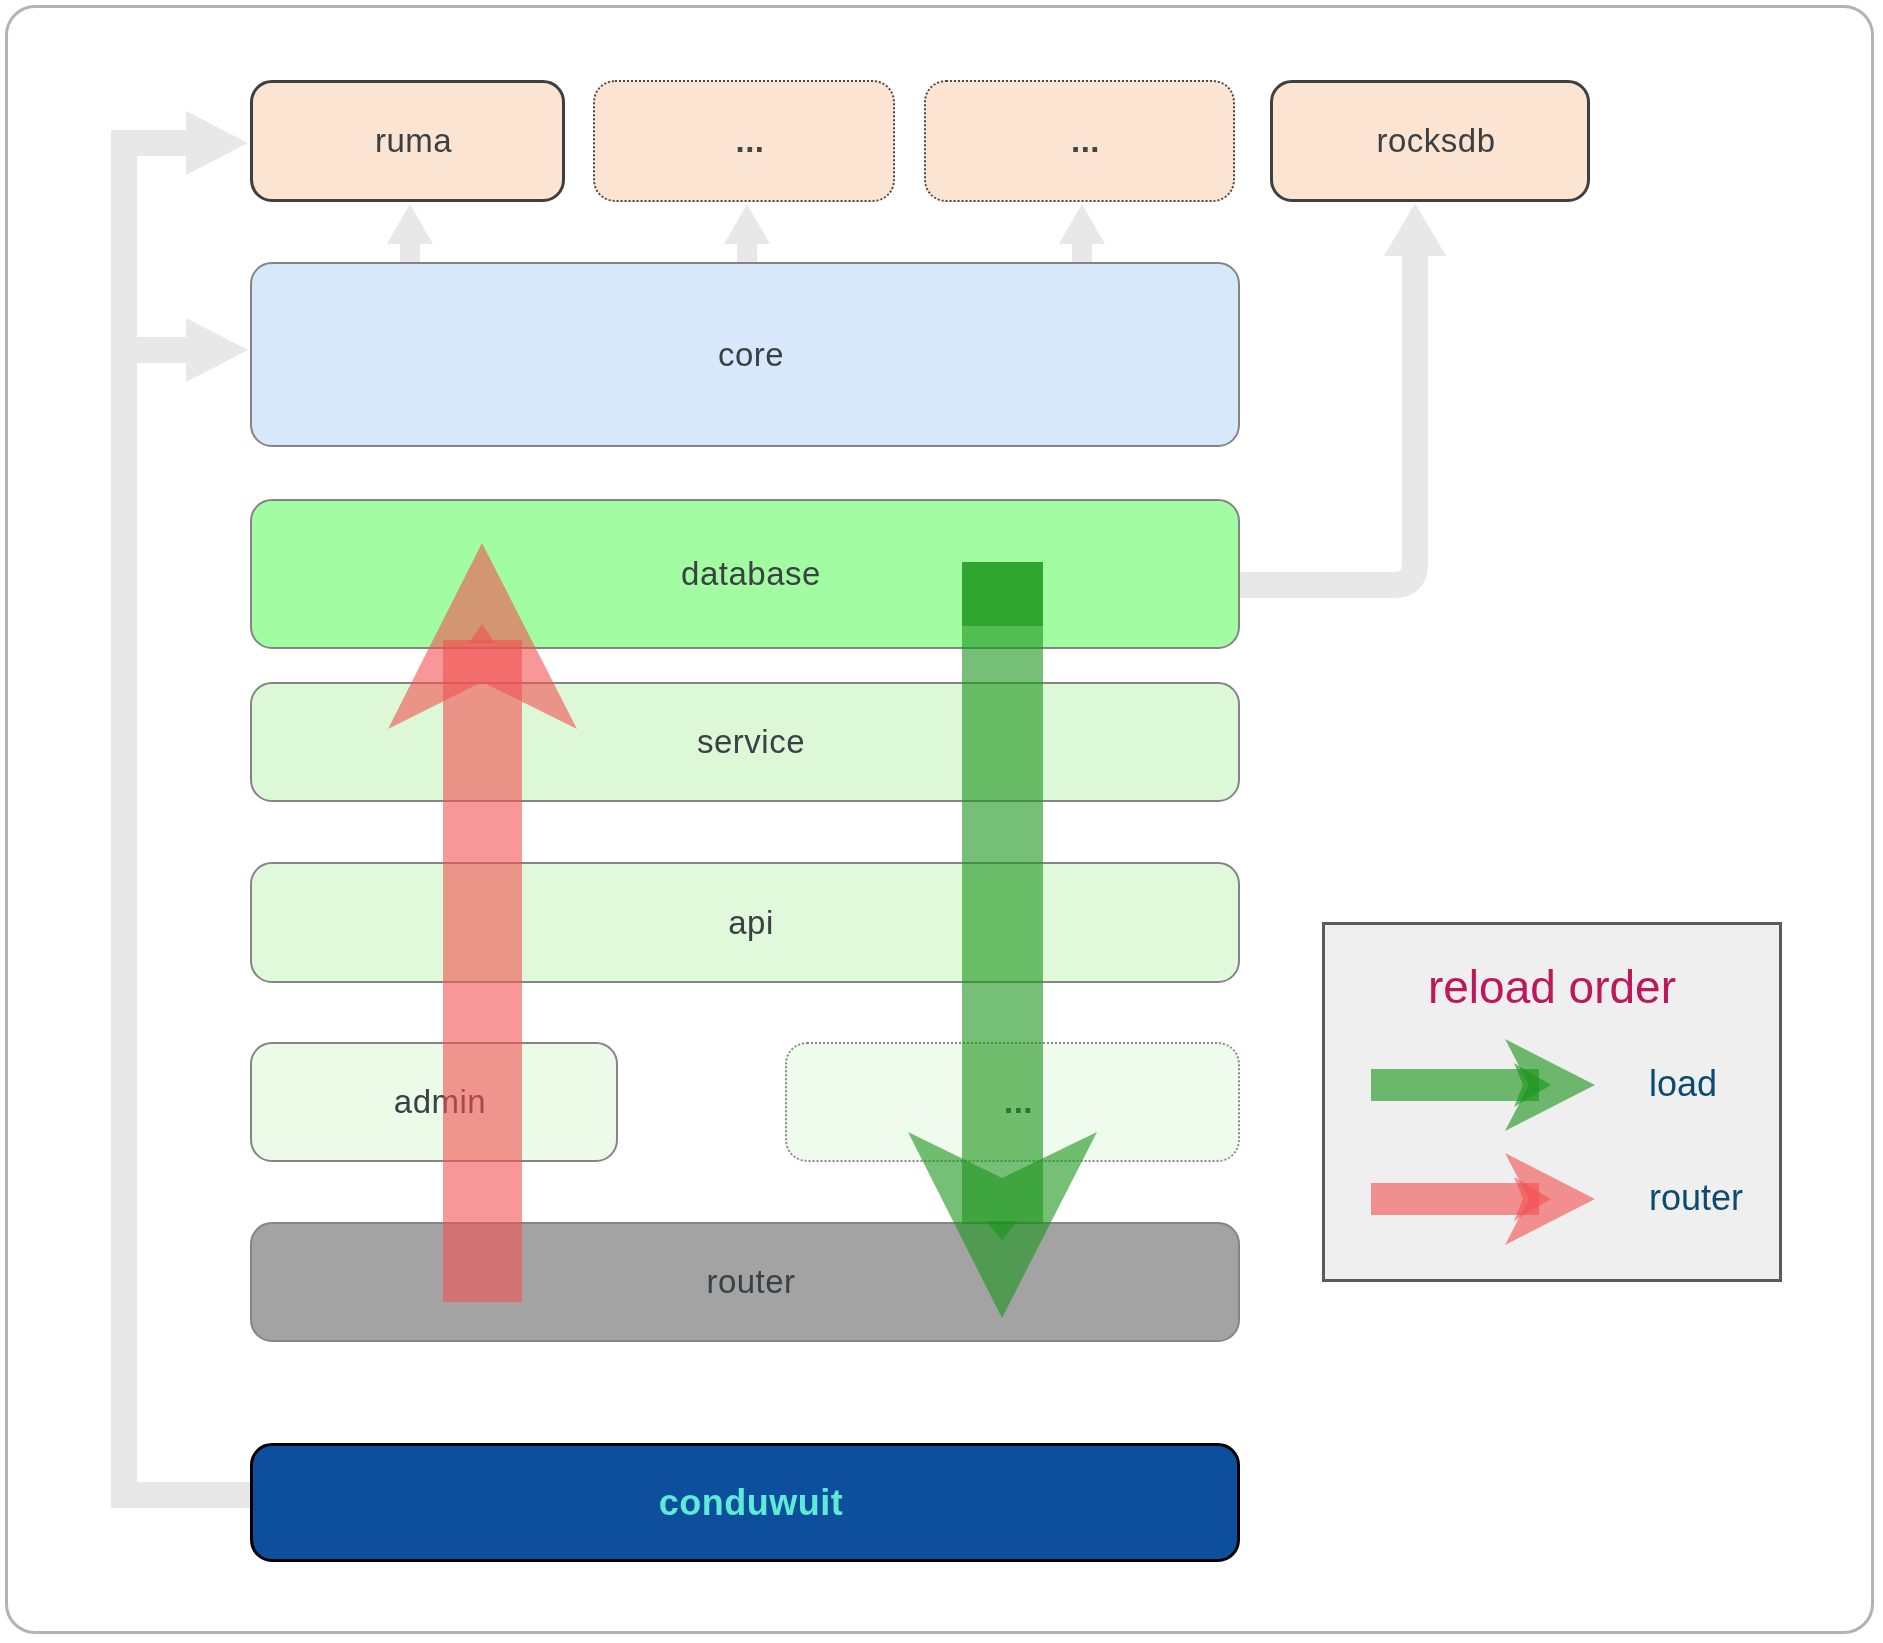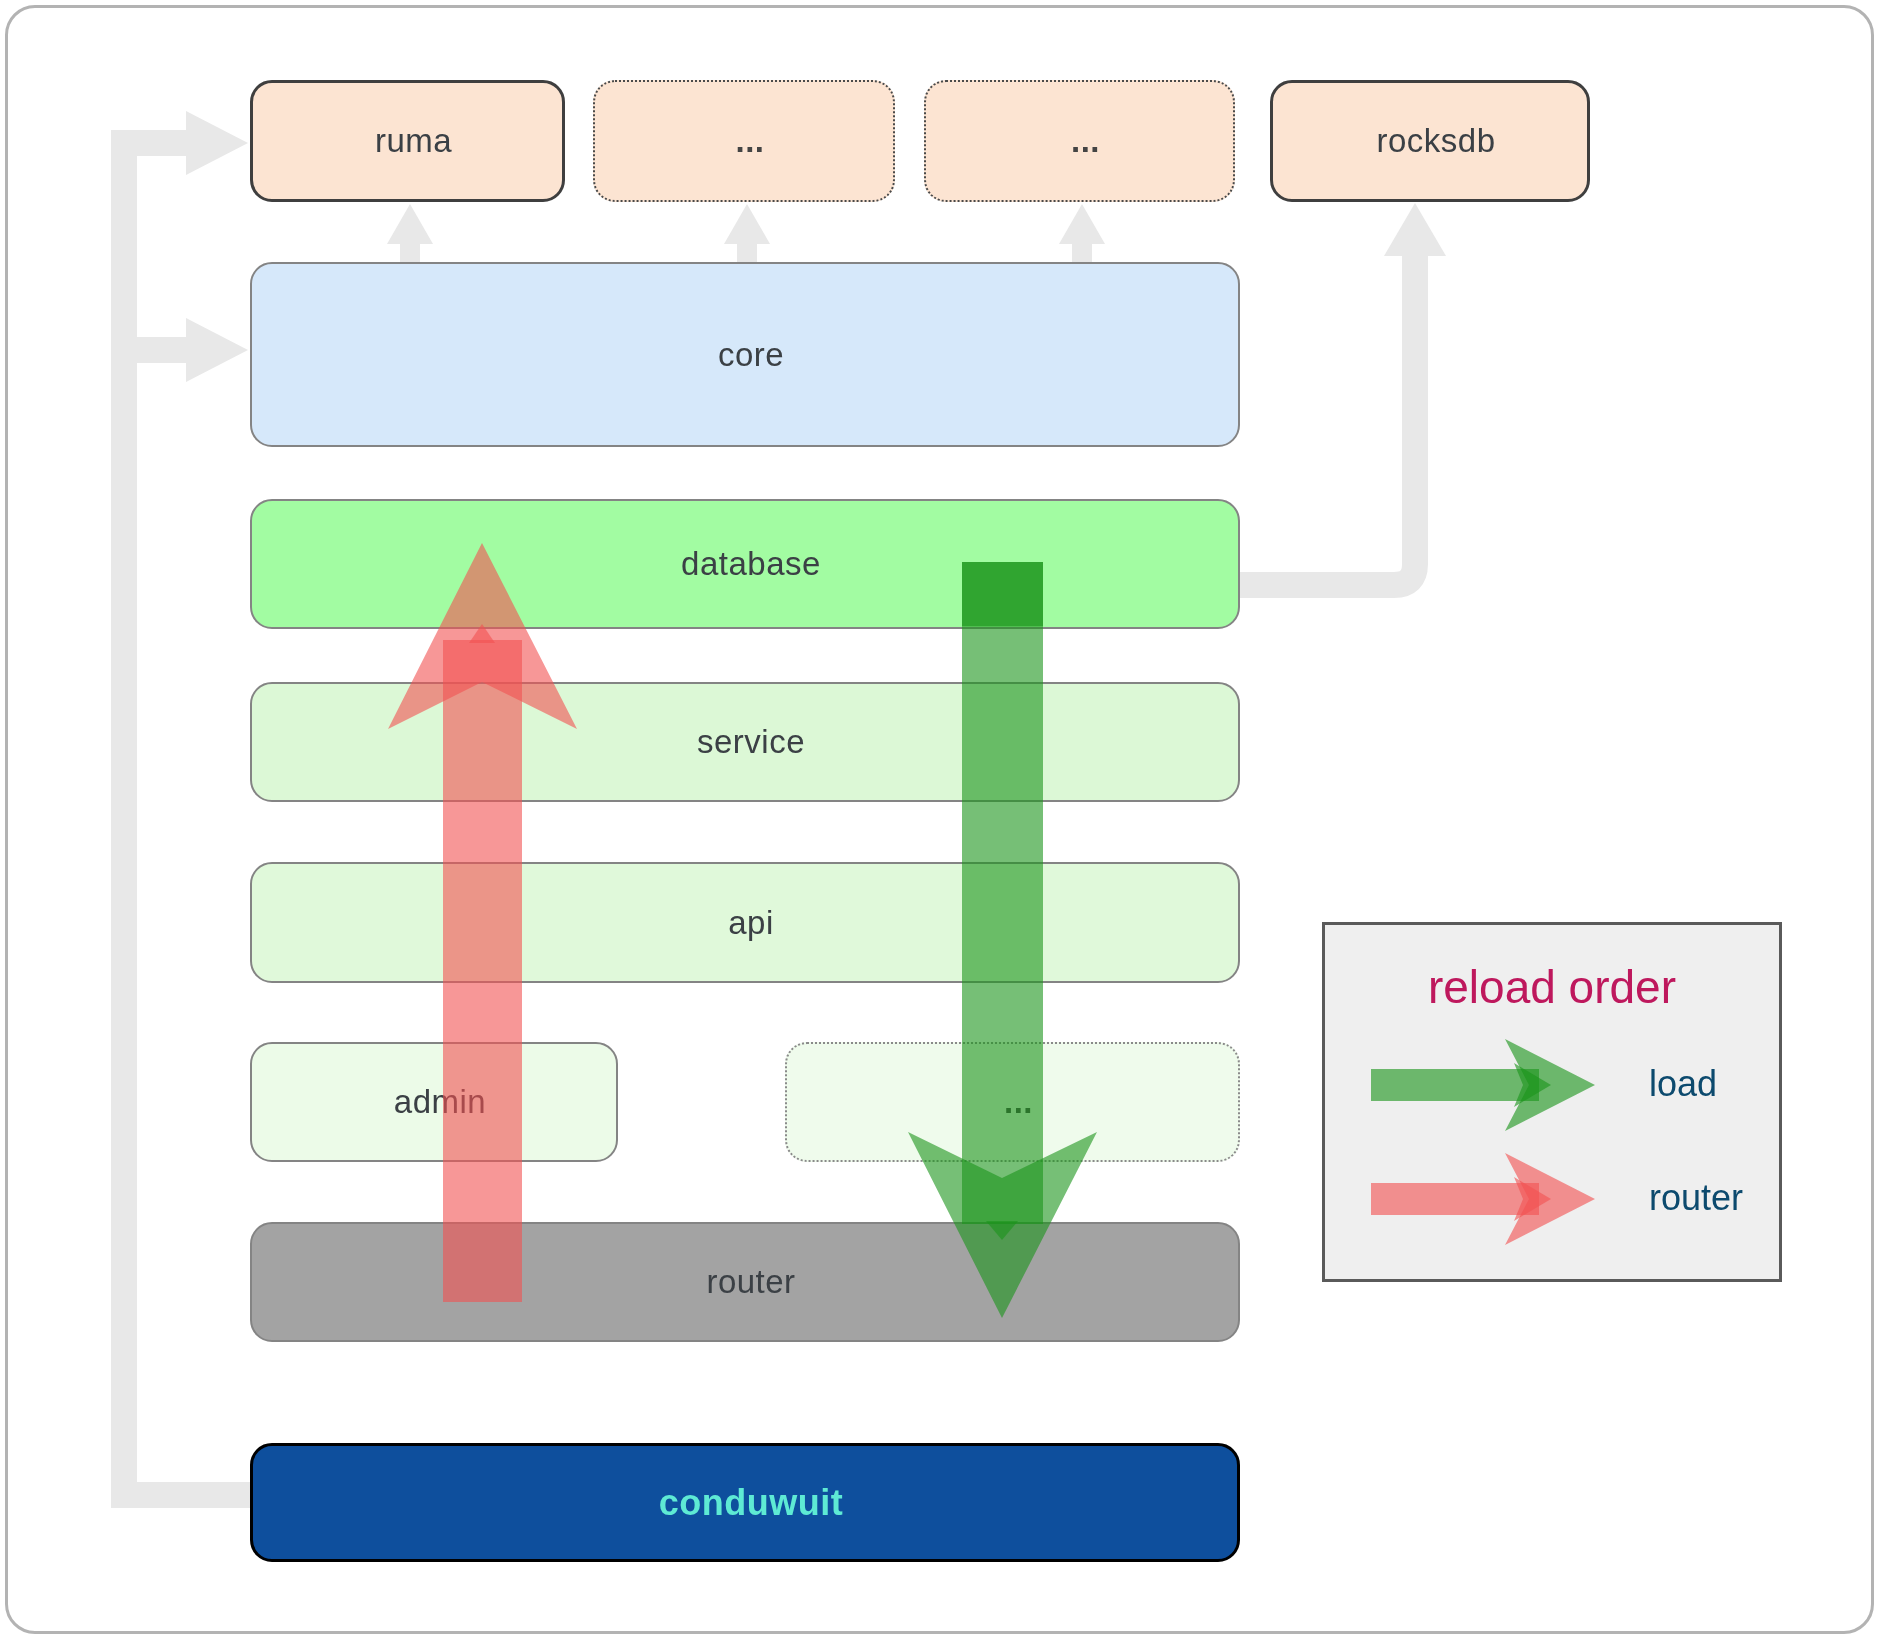--- a/index.html
+++ b/index.html
@@ -86,21 +86,21 @@
     <div class="node peach dotted-dark r22" style="left:924px;top:80px;width:311px;height:122px;">
       <span class="dots-label">...</span>
     </div>
     <div class="node peach solid-dark r22" style="left:1270px;top:80px;width:320px;height:122px;">
       <span>rocksdb</span>
     </div>
 
     <div class="node gray-border r22" style="left:250px;top:262px;width:990px;height:185px;background:#d6e8fa;">
       <span>core</span>
     </div>
-    <div class="node gray-border r22" style="left:250px;top:499px;width:990px;height:130px;background:#a2fca2;">
+    <div class="node gray-border r22" style="left:250px;top:499px;width:990px;height:150px;background:#a2fca2;">
       <span>database</span>
     </div>
     <div class="node gray-border r22" style="left:250px;top:862px;width:990px;height:121px;background:#e0f9da;">
       <span>api</span>
     </div>
     <div class="node gray-border r22" style="left:250px;top:682px;width:990px;height:120px;background:#dcf8d6;">
       <span>service</span>
     </div>
     <div class="node gray-border r22" style="left:250px;top:1042px;width:368px;height:120px;background:#ecfbe8;">
       <span>admin</span>

